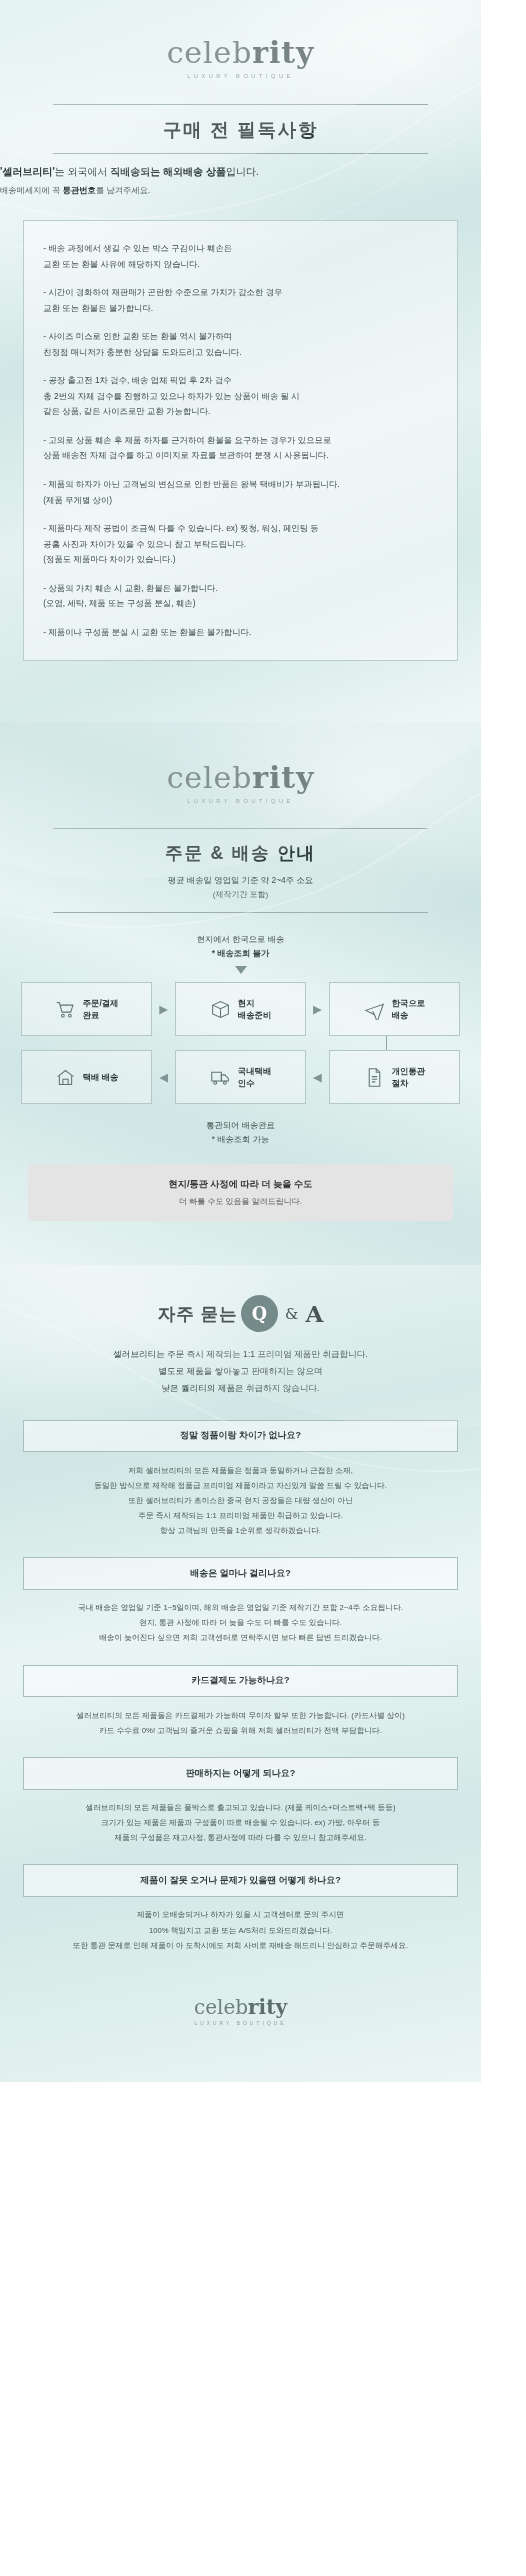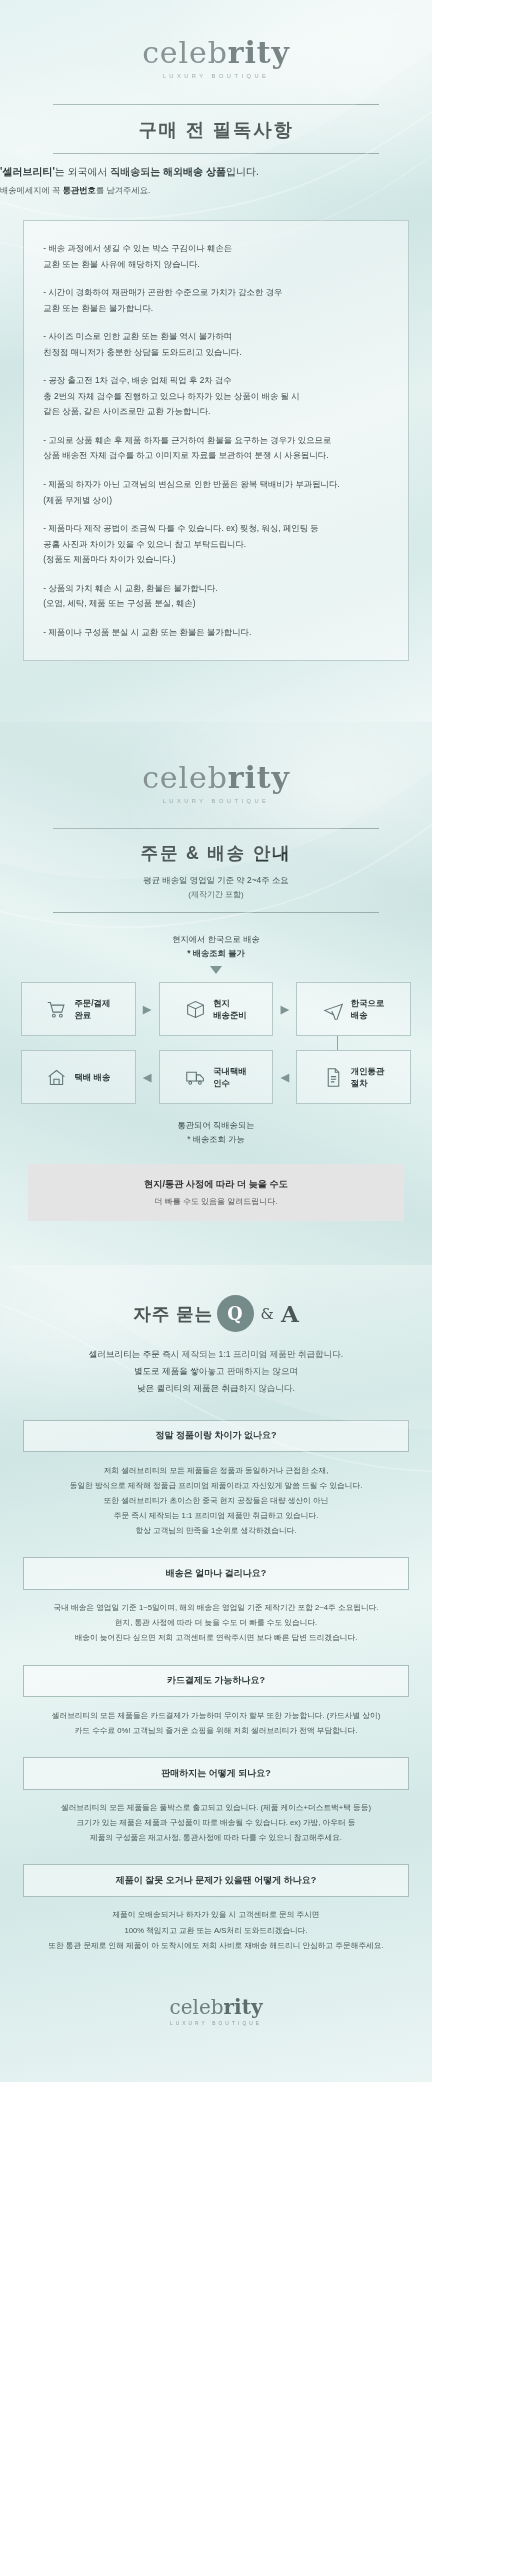--- a/index.html
+++ b/index.html
@@ -3,21 +3,21 @@
 <meta charset="utf-8">
 <style>
   * { box-sizing: border-box; }
   html, body { margin:0; padding:0; }
   body {
     width: 527px;
     font-family: "Liberation Sans", sans-serif;
     background: #ffffff;
     color: #3a3a3a;
   }
-  .page { width:432px; position:relative; overflow:hidden; }
+  .page { width:481px; position:relative; overflow:hidden; }
 
   
   .sec1 {
     position: relative;
     background:
       radial-gradient(ellipse 369px 228px at 85% 8%, rgba(255,255,255,.55), rgba(255,255,255,0) 60%),
       radial-gradient(ellipse 439px 263px at 10% 30%, rgba(255,255,255,.35), rgba(255,255,255,0) 65%),
       linear-gradient(160deg, #dff0ef 0%, #e9f5f3 18%, #cfe6e4 42%, #e4f1ef 62%, #d6eae8 80%, #eef7f6 100%);
     padding: 23px 0 61px;
   }
@@ -334,21 +334,21 @@
                 <path d="M9 11h6M9 14h6M9 17h4"></path>
               </svg>
           </span>
           <span class="txt" style="white-space:pre-line">개인통관
 절차</span>
         </div>
       </div>
     </div>
 
     <div class="after-note">
-      <div>통관되어 직배송되는</div>
+      <div>통관되어 배송완료</div>
       <div><b>* 배송조회 가능</b></div>
     </div>
 
     <div class="gray-box">
       <div class="t1">현지/통관 사정에 따라 더 늦을 수도</div>
       <div class="t2">더 빠를 수도 있음을 알려드립니다.</div>
     </div>
   </section>
 
   <section class="sec3">

